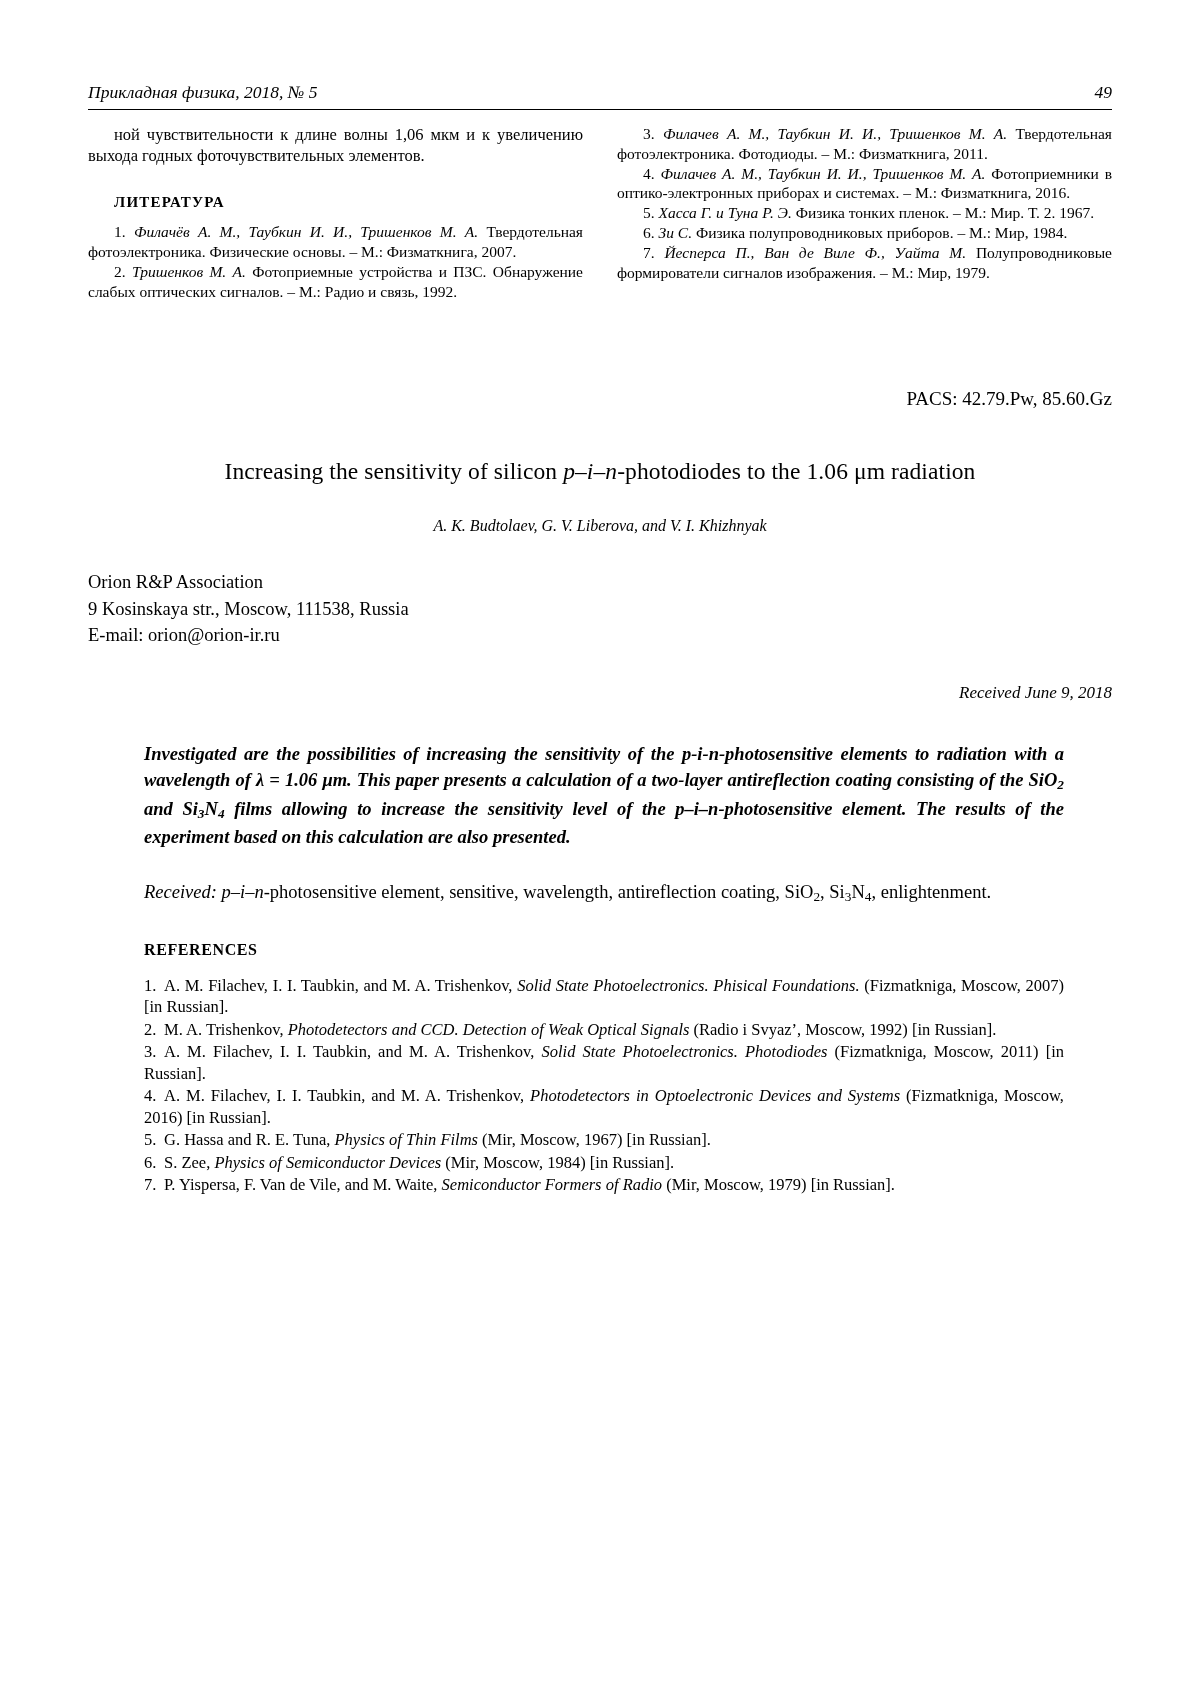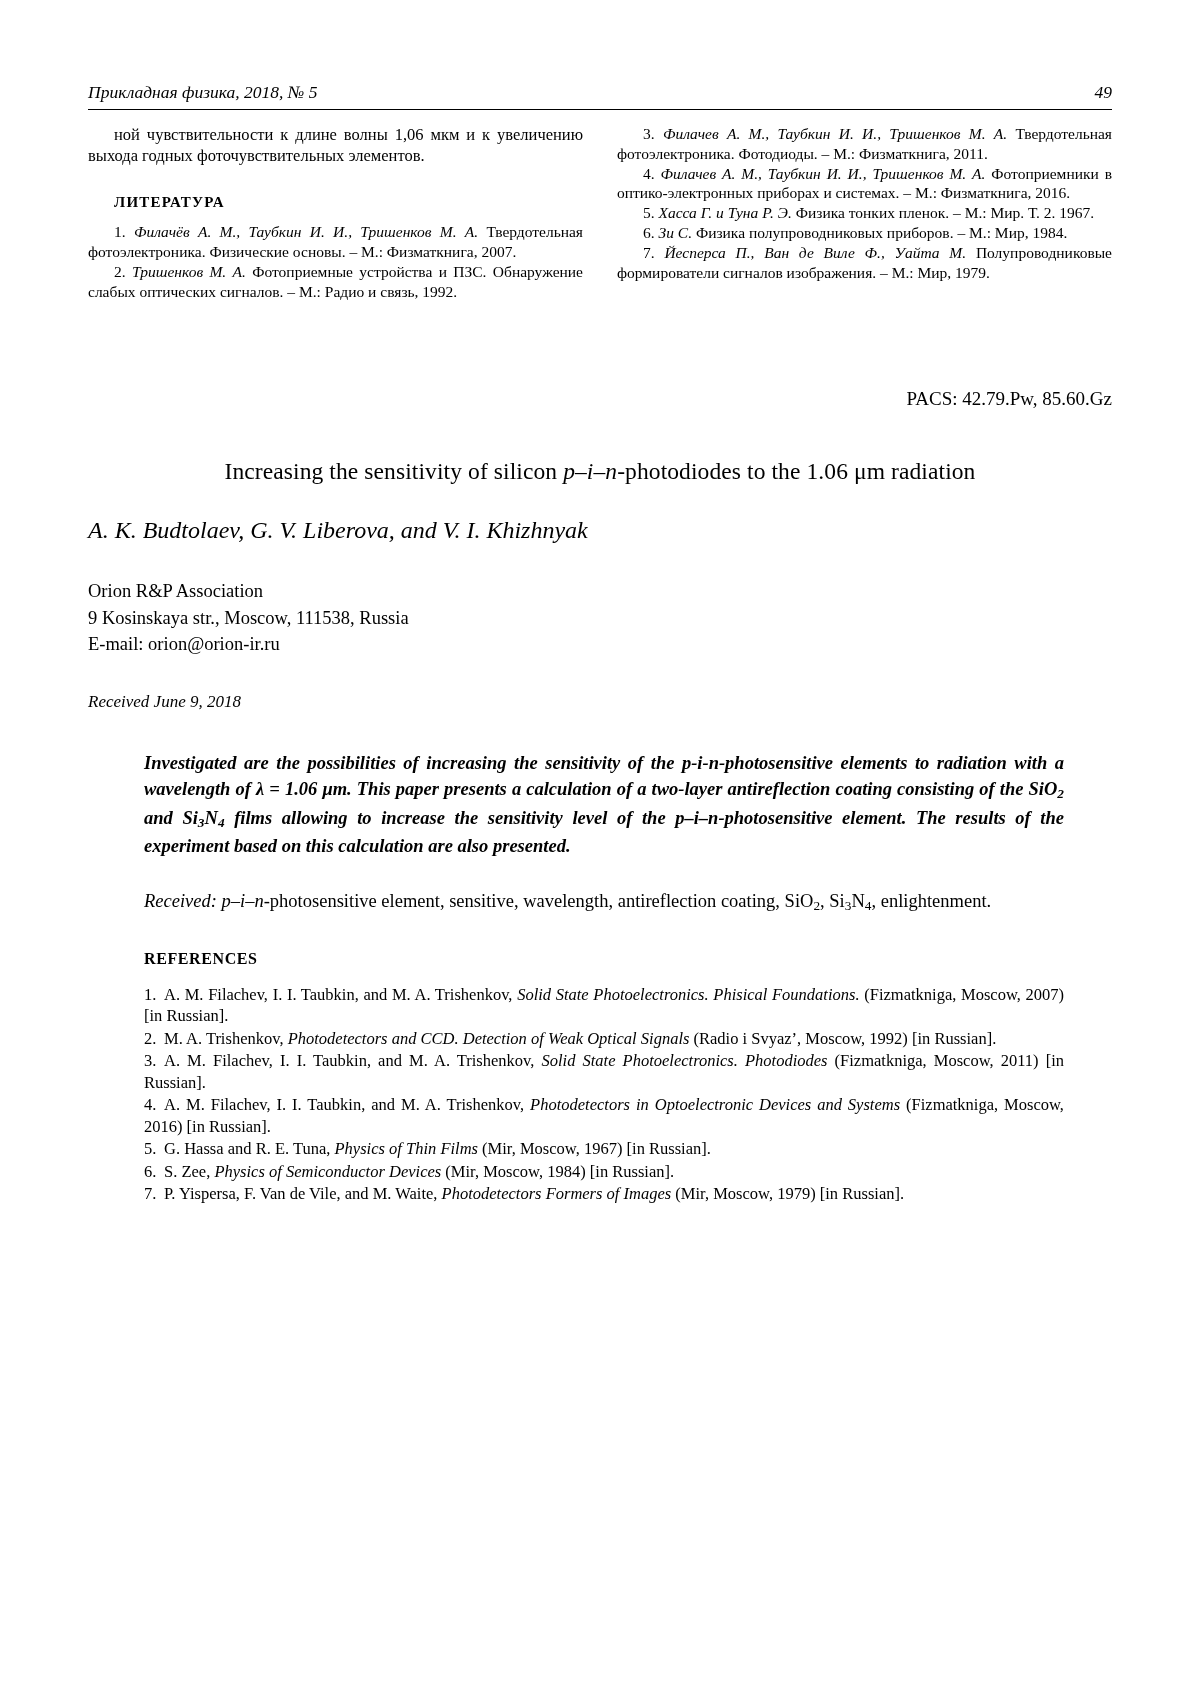--- a/index.html
+++ b/index.html
@@ -86,32 +86,33 @@
   
   .title {
     text-align: center;
     font-weight: normal;
     font-size: 23.5px;
     margin-top: 48px;
     letter-spacing: 0.1px;
   }
   .title i { font-style: italic; }
   .authors {
-    font-style: italic;
-    font-size: 24px;
+    text-align: center;
+    font-style: italic;
+    font-size: 16px;
     margin-top: 32px;
   }
   .affil {
     text-align: left;
     font-size: 18.5px;
     line-height: 1.45;
     margin-top: 34px;
   }
   .received {
-    text-align: left;
+    text-align: right;
     font-style: italic;
     font-size: 17px;
     margin-top: 34px;
   }
 
   
   .abstract {
     font-weight: bold;
     font-style: italic;
     font-size: 18.5px;
@@ -214,18 +215,18 @@
       <div class="ref-en">
         <span class="rn">4.</span><span>A. M. Filachev, I. I. Taubkin, and M. A. Trishenkov, <i>Photodetectors in Optoelectronic Devices and Systems</i> (Fizmatkniga, Moscow, 2016) [in Russian].</span>
       </div>
       <div class="ref-en">
         <span class="rn">5.</span><span>G. Hassa and R. E. Tuna, <i>Physics of Thin Films</i> (Mir, Moscow, 1967) [in Russian].</span>
       </div>
       <div class="ref-en">
         <span class="rn">6.</span><span>S. Zee, <i>Physics of Semiconductor Devices</i> (Mir, Moscow, 1984) [in Russian].</span>
       </div>
       <div class="ref-en">
-        <span class="rn">7.</span><span>P. Yispersa, F. Van de Vile, and M. Waite, <i>Photodetectors Formers of Images</i> (Mir, Moscow, 1979) [in Russian].</span>
+        <span class="rn">7.</span><span>P. Yispersa, F. Van de Vile, and M. Waite, <i>Semiconductor Formers of Radio</i> (Mir, Moscow, 1979) [in Russian].</span>
       </div>
     </div>
 
   </div>
 </div>
 
 </body></html>

